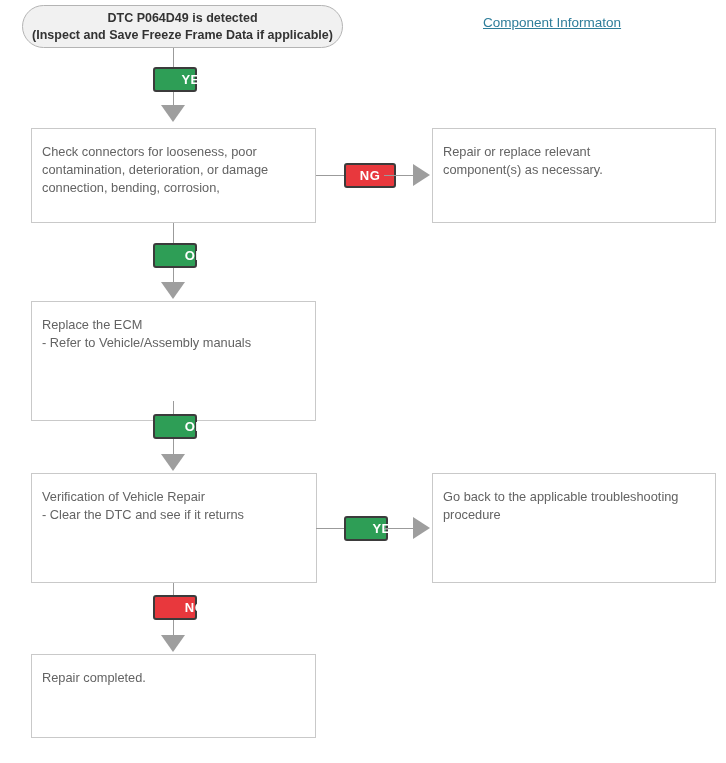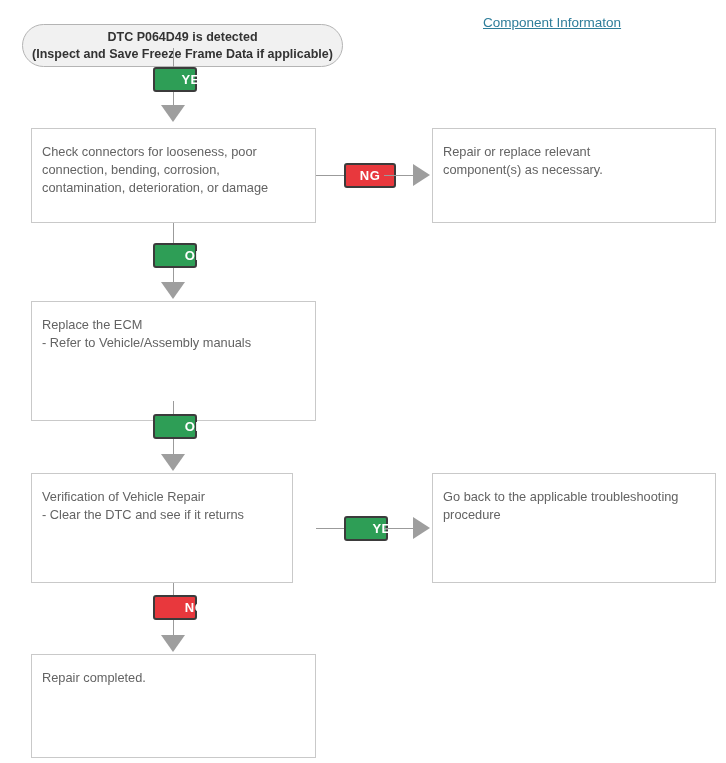--- a/index.html
+++ b/index.html
@@ -34,21 +34,20 @@
     background: #f1f1f1;
     display: flex;
     flex-direction: column;
     align-items: center;
     justify-content: center;
     text-align: center;
     color: #333333;
     font-size: 12.5px;
     font-weight: bold;
     line-height: 17px;
-    margin-top: 19px;
   }
   .terminator .t-line { display: block; white-space: nowrap; }
 
   
   .box {
     position: absolute;
     box-sizing: border-box;
     border: 1px solid #c9c9c9;
     background: #ffffff;
     padding: 14px 10px 10px 10px;
@@ -134,22 +133,22 @@
 
   <div class="vline" style="left:173px; top:48px; height:19px;"></div>
 
   <div class="badge badge-green" style="left:153px; top:67px; width:40px; height:25px;">YES</div>
 
   <div class="vline" style="left:173px; top:92px; height:16px;"></div>
   <div class="arrow-down" style="left:161px; top:105px;"></div>
 
   <div class="box" style="left:31px; top:128px; width:285px; height:95px;">
     <span class="b-line">Check connectors for looseness, poor</span>
+    <span class="b-line">contamination, deterioration, or damage</span>
     <span class="b-line">connection, bending, corrosion,</span>
-    <span class="b-line">contamination, deterioration, or damage</span>
   </div>
 
   <div class="hline" style="left:316px; top:175px; width:28px;"></div>
   <div class="badge badge-red" style="left:344px; top:163px; width:52px; height:25px;">NG</div>
   <div class="hline" style="left:384px; top:175px; width:31px;"></div>
   <div class="arrow-right" style="left:413px; top:164px;"></div>
 
   <div class="box" style="left:432px; top:128px; width:284px; height:95px;">
     <span class="b-line">Repair or replace relevant</span>
     <span class="b-line">component(s) as necessary.</span>
@@ -163,37 +162,37 @@
   <div class="box" style="left:31px; top:301px; width:285px; height:120px;">
     <span class="b-line">Replace the ECM</span>
     <span class="b-line">- Refer to Vehicle/Assembly manuals</span>
   </div>
 
   <div class="vline" style="left:173px; top:401px; height:13px;"></div>
   <div class="badge badge-green" style="left:153px; top:414px; width:40px; height:25px;">OK</div>
   <div class="vline" style="left:173px; top:439px; height:17px;"></div>
   <div class="arrow-down" style="left:161px; top:454px;"></div>
 
-  <div class="box" style="left:31px; top:473px; width:262px; height:110px;">
+  <div class="box" style="left:31px; top:473px; width:286px; height:110px;">
     <span class="b-line">Verification of Vehicle Repair</span>
     <span class="b-line">- Clear the DTC and see if it returns</span>
   </div>
 
   <div class="hline" style="left:316px; top:528px; width:28px;"></div>
   <div class="badge badge-green" style="left:344px; top:516px; width:40px; height:25px;">YES</div>
   <div class="hline" style="left:384px; top:528px; width:31px;"></div>
   <div class="arrow-right" style="left:413px; top:517px;"></div>
 
   <div class="box" style="left:432px; top:473px; width:284px; height:110px;">
     <span class="b-line">Go back to the applicable troubleshooting</span>
     <span class="b-line">procedure</span>
   </div>
 
   <div class="vline" style="left:173px; top:583px; height:12px;"></div>
   <div class="badge badge-red" style="left:153px; top:595px; width:40px; height:25px;padding-left:40px;">NO</div>
   <div class="vline" style="left:173px; top:620px; height:17px;"></div>
   <div class="arrow-down" style="left:161px; top:635px;"></div>
 
-  <div class="box" style="left:31px; top:654px; width:285px; height:104px;">
+  <div class="box" style="left:31px; top:654px; width:285px; height:84px;">
     <span class="b-line">Repair completed.</span>
   </div>
 
 </div>
 
 </body></html>

